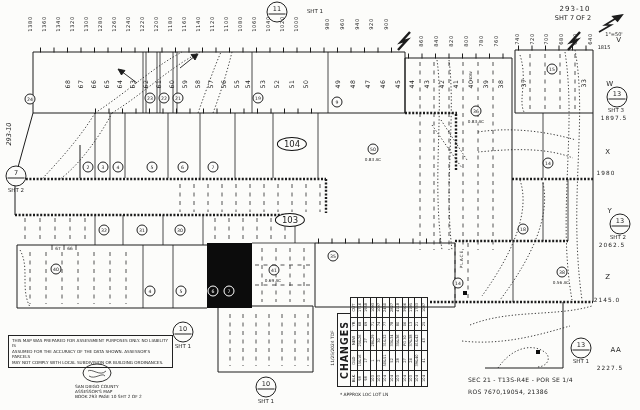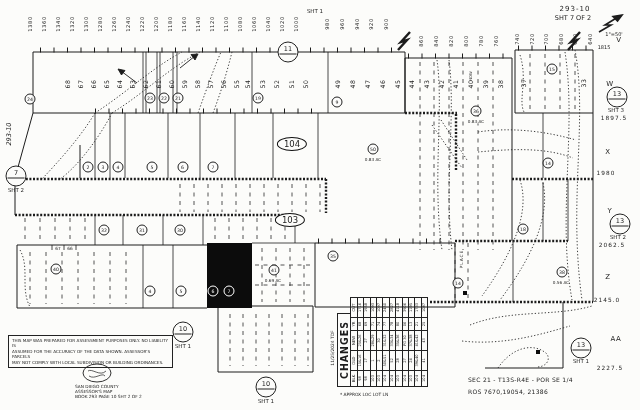--- a/index.html
+++ b/index.html
@@ -151,21 +151,21 @@
   <rect x="207" y="243" width="45" height="65" fill="#0c0c0c"></rect>
   <rect x="463" y="291" width="4" height="4" fill="#0c0c0c"></rect>
   <rect x="536" y="350" width="4" height="4" fill="#0c0c0c"></rect>
 
   <g stroke="#1c1c1c" fill="none" stroke-width=".9">
     <ellipse cx="97" cy="373" rx="14" ry="9"></ellipse>
     <path d="M88,371 C92,368 100,377 106,371 M89,376 C95,380 102,372 105,376" stroke-width=".7"></path>
   </g>
 </svg>
 
-<div class="sc" style="left:288px;top:12px;margin-top:40px;">
+<div class="sc" style="left:277px;top:12px;">
       <span class="n">11</span>
     </div>
 <span class="scl" style="left:315px;top:11px;">SHT 1</span>
 <span class="t" style="left:575px;top:9px;font-size:7px;letter-spacing:1px;">293-10</span>
 <span class="t" style="left:573px;top:18px;font-size:6.5px;">SHT 7 OF 2</span>
 <span class="t" style="left:614px;top:34px;font-size:5px;">1"=50'</span>
 <span class="vt" style="left:9px;top:134px;font-size:6.5px;font-style:italic;">293-10</span>
 
 <div class="layer">
       <span class="vt st" style="left: 30px; top: 24px;">1380</span>
@@ -316,21 +316,21 @@
 <span class="t ltr" style="left:608px;top:152px;">X</span>
 <span class="t elev" style="left:606px;top:173px;">1980</span>
 <span class="t ltr" style="left:610px;top:211px;">Y</span>
 <div class="sc" style="left:620px;top:224px;">
       <span class="n">13</span>
     </div>
 <span class="scl" style="left:618px;top:237px;">SHT 2</span>
 <span class="t elev" style="left:612px;top:245px;">2062.5</span>
 <span class="t ltr" style="left:608px;top:277px;">Z</span>
 <span class="t elev" style="left:607px;top:300px;">2145.0</span>
-<span class="t ltr" style="left:616px;top:339px;">AA</span>
+<span class="t ltr" style="left:616px;top:350px;">AA</span>
 <div class="sc" style="left:581px;top:348px;">
       <span class="n">13</span>
     </div>
 <span class="scl" style="left:581px;top:361px;">SHT 1</span>
 <span class="t elev" style="left:610px;top:368px;">2227.5</span>
 
 <div class="sc" style="left:16px;top:176px;">
       <span class="n">7</span>
     </div>
 <span class="scl" style="left:16px;top:190px;">SHT 2</span>

